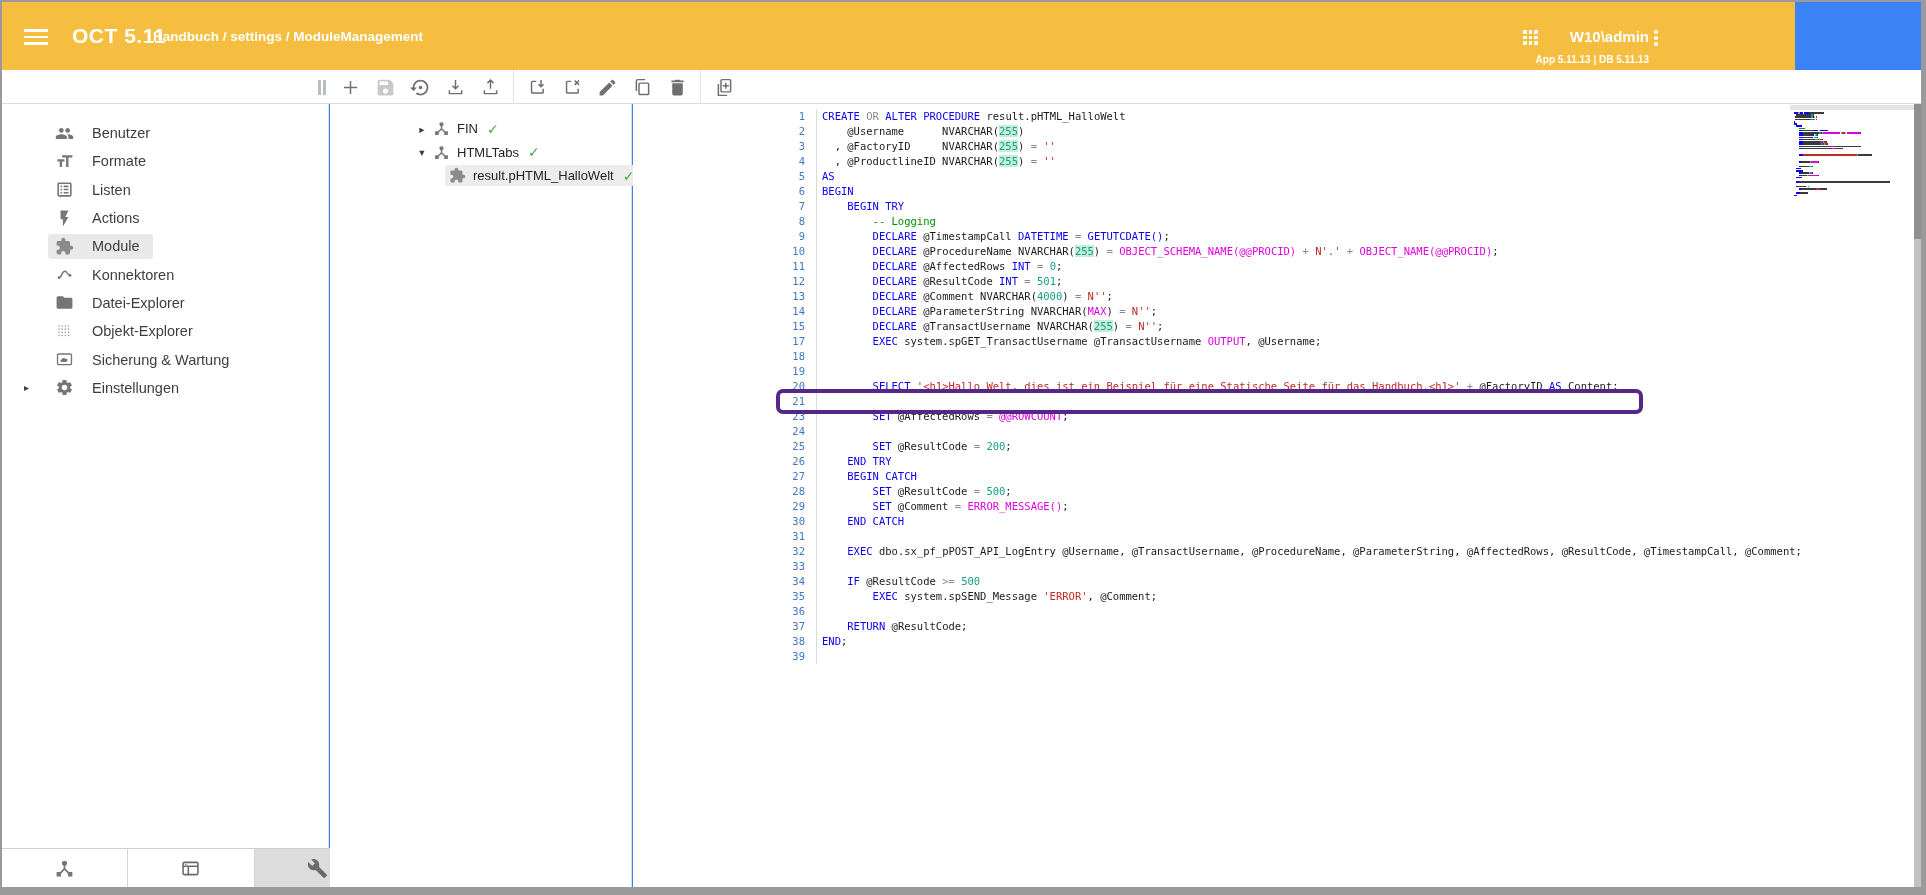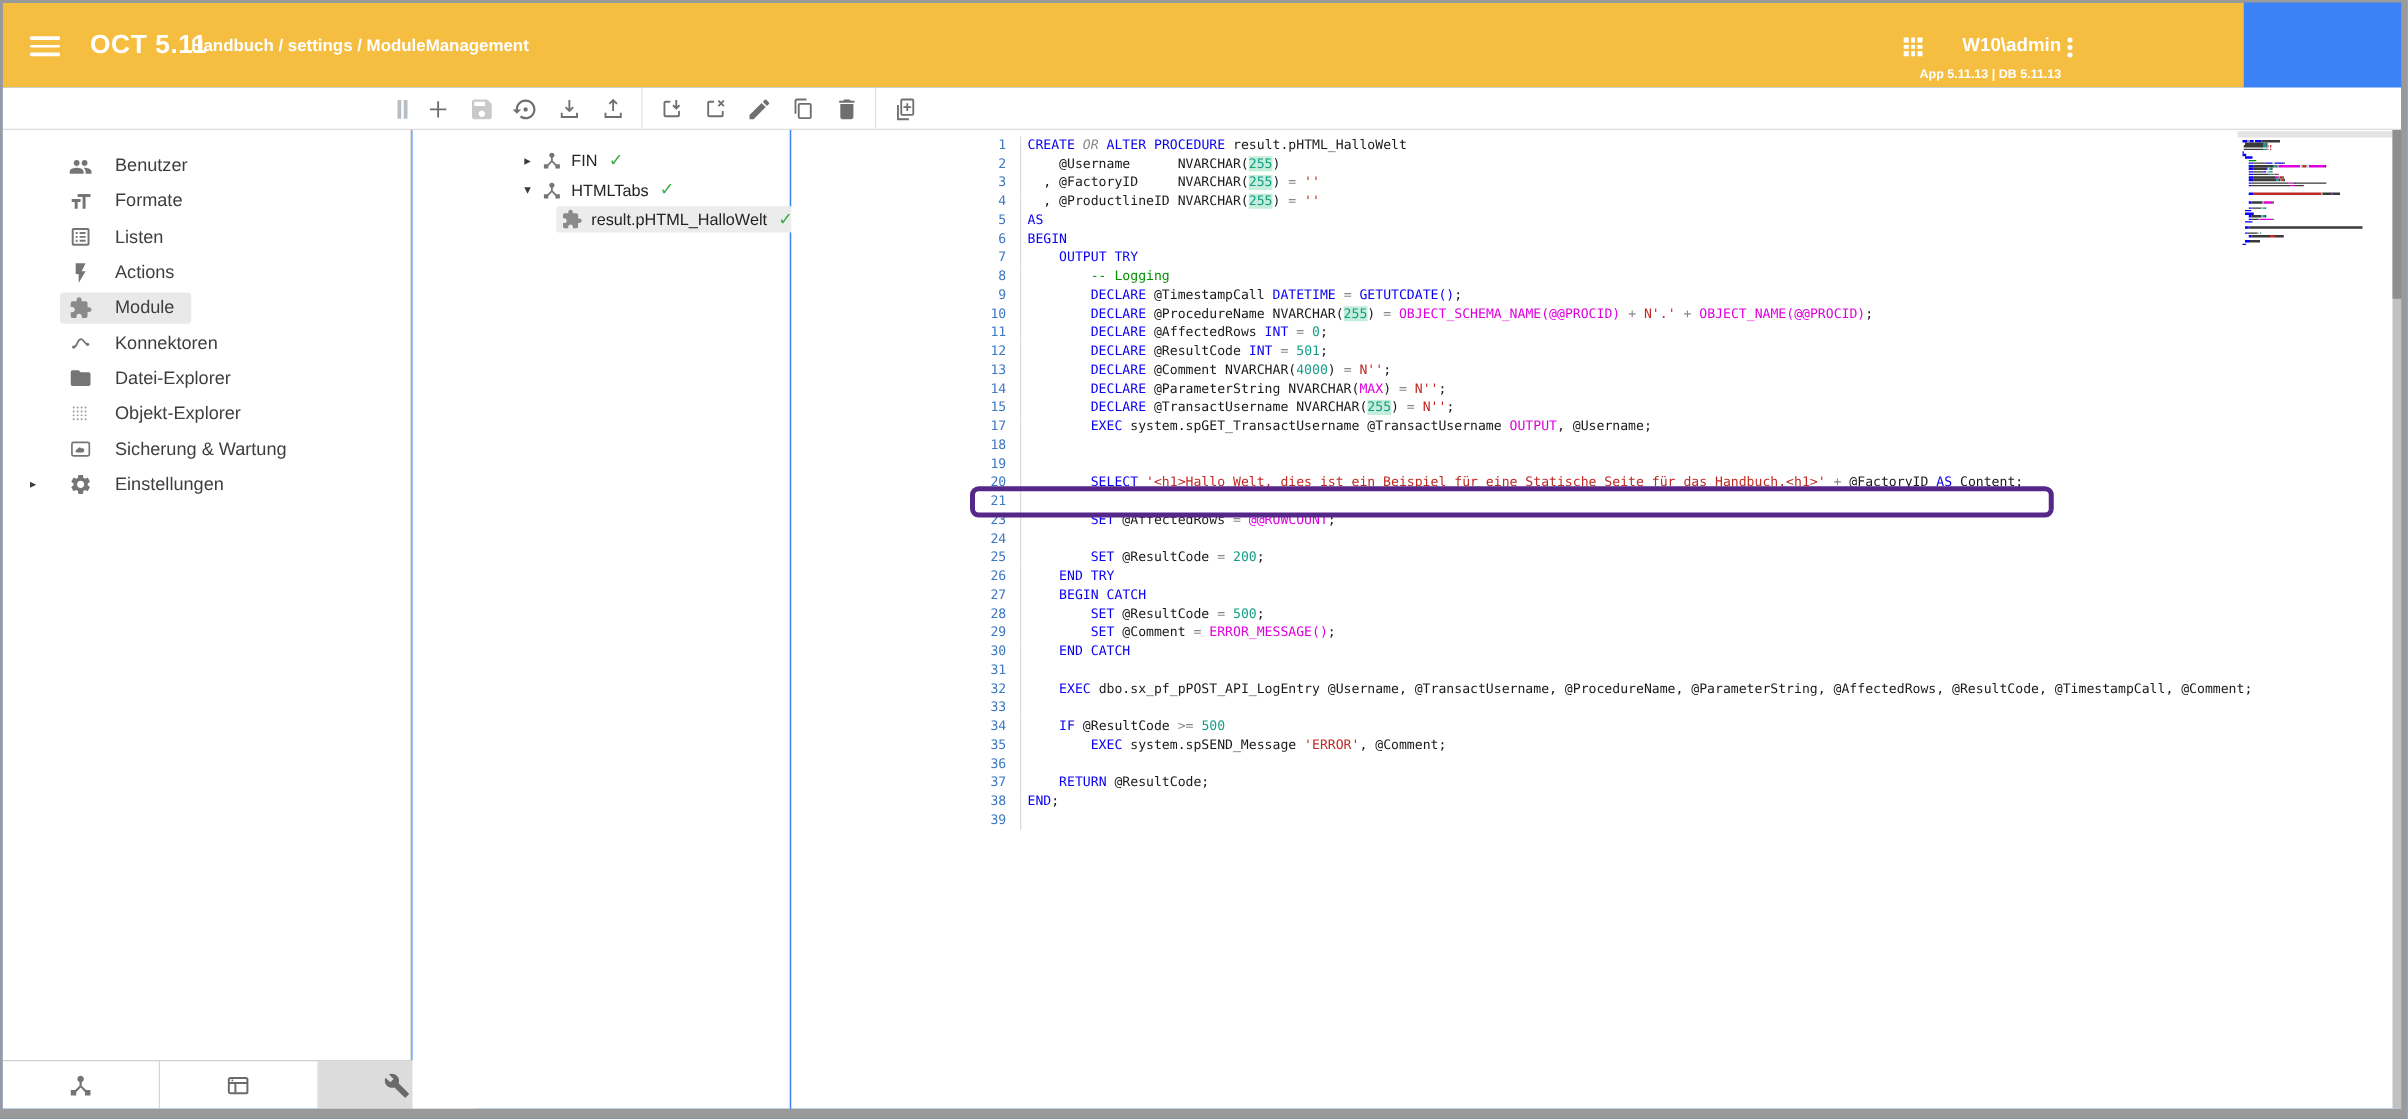--- a/index.html
+++ b/index.html
@@ -69,21 +69,21 @@
   .tree-label { font-size:13px; color:#232323; white-space:nowrap; }
   .tree-check { font-family:"DejaVu Sans",sans-serif; font-size:14px; font-weight:bold; color:var(--check-green); margin-left:2px; }
 
   
   .editor { position:absolute; left:633px; top:104px; width:1289px; height:783px; background:#fff; overflow:hidden; }
   .codewrap { position:absolute; left:0; top:5px; width:100%; }
   .cline { display:flex; height:15px; line-height:15px; font-family:"DejaVu Sans Mono",monospace; font-size:10.5px; }
   .ln { width:172px; flex:none; text-align:right; color:var(--tk-ln); }
   .ct { margin-left:11px; border-left:1px solid #dadada; padding-left:5px; white-space:pre; color:var(--tk-t); }
   .tk-k { color:var(--tk-k); } .tk-f { color:var(--tk-f); } .tk-s { color:var(--tk-s); }
-  .tk-n { color:var(--tk-n); } .tk-c { color:var(--tk-c); } .tk-o { color:var(--tk-o);font-style:italic; }
+  .tk-n { color:var(--tk-n); } .tk-c { color:var(--tk-c); } .tk-o { color:var(--tk-o); }
   .tk-t { color:var(--tk-t); } .tk-h { color:var(--tk-n); background:var(--tk-hbg); }
   .hl-box { position:absolute; left:143px; top:285px; width:867px; height:25px;
             border:4px solid var(--hl-border); border-radius:7px; z-index:5; pointer-events:none; }
   .map-viewport { position:absolute; left:1157px; top:1px; width:125px; height:5px; background:#e4e4e4; }
   .minimap { position:absolute; left:1161px; top:8px; width:112px; }
   .mm-line { height:1.6px; margin-bottom:0.65px; white-space:nowrap; font-size:0; }
   .mm-line i { display:inline-block; height:1.6px; vertical-align:top; }
   .vscroll { position:absolute; left:1281px; top:0; width:8px; height:783px; background:#c2c2c2; cursor:pointer; }
   .vscroll .thumb { width:8px; height:135px; background:#8f8f8f; }
 </style>
@@ -368,21 +368,21 @@
         <div class="cline">
           <span class="ln">5</span>
           <span class="ct"><span class="tk-k">AS</span></span>
         </div>
         <div class="cline">
           <span class="ln">6</span>
           <span class="ct"><span class="tk-k">BEGIN</span></span>
         </div>
         <div class="cline">
           <span class="ln">7</span>
-          <span class="ct"><span class="tk-t">    </span><span class="tk-k">OUTPUT TRY</span></span>
+          <span class="ct"><span class="tk-t">    </span><span class="tk-k">BEGIN TRY</span></span>
         </div>
         <div class="cline">
           <span class="ln">8</span>
           <span class="ct"><span class="tk-t">        </span><span class="tk-c">-- Logging</span></span>
         </div>
         <div class="cline">
           <span class="ln">9</span>
           <span class="ct"><span class="tk-t">        </span><span class="tk-k">DECLARE</span><span class="tk-t"> @TimestampCall </span><span class="tk-k">DATETIME</span><span class="tk-t"> </span><span class="tk-o">=</span><span class="tk-t"> </span><span class="tk-k">GETUTCDATE()</span><span class="tk-t">;</span></span>
         </div>
         <div class="cline">

